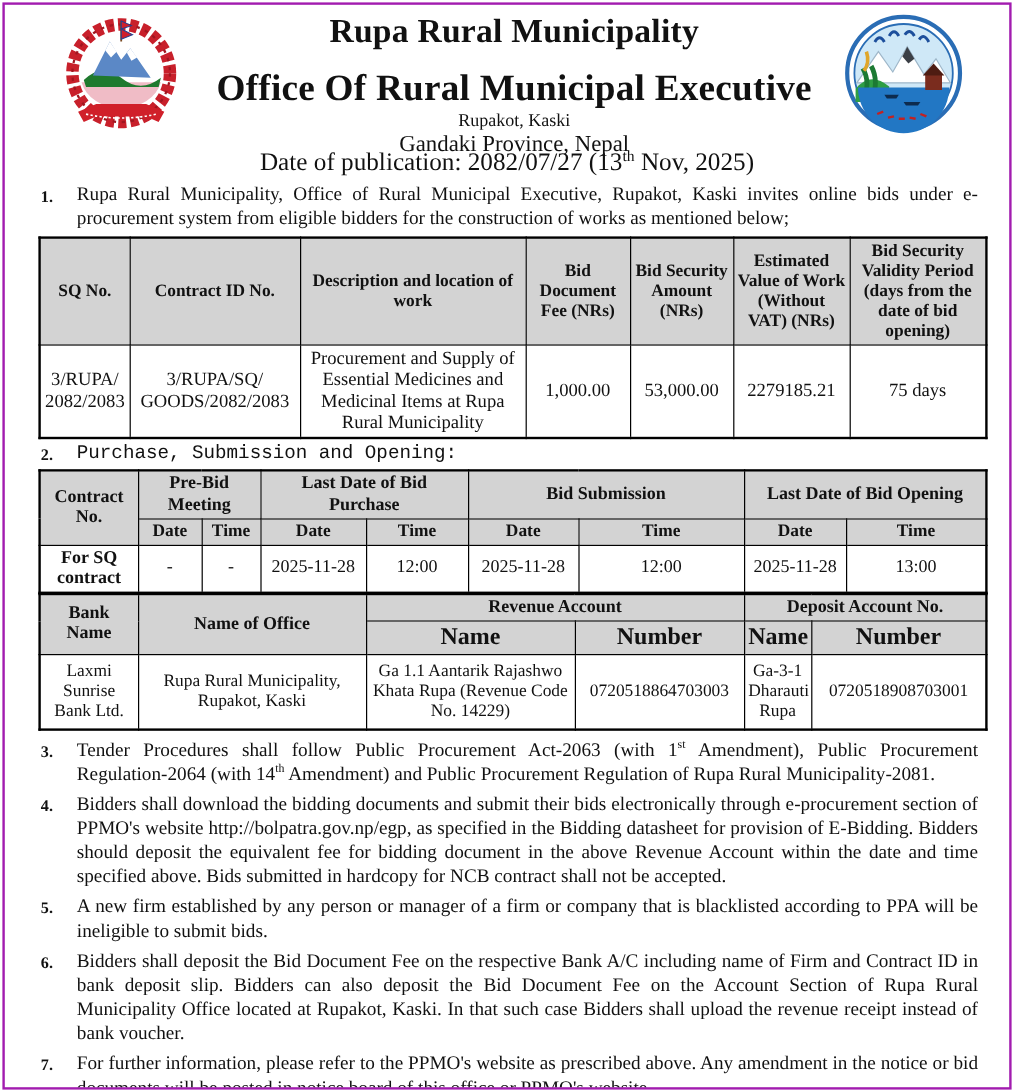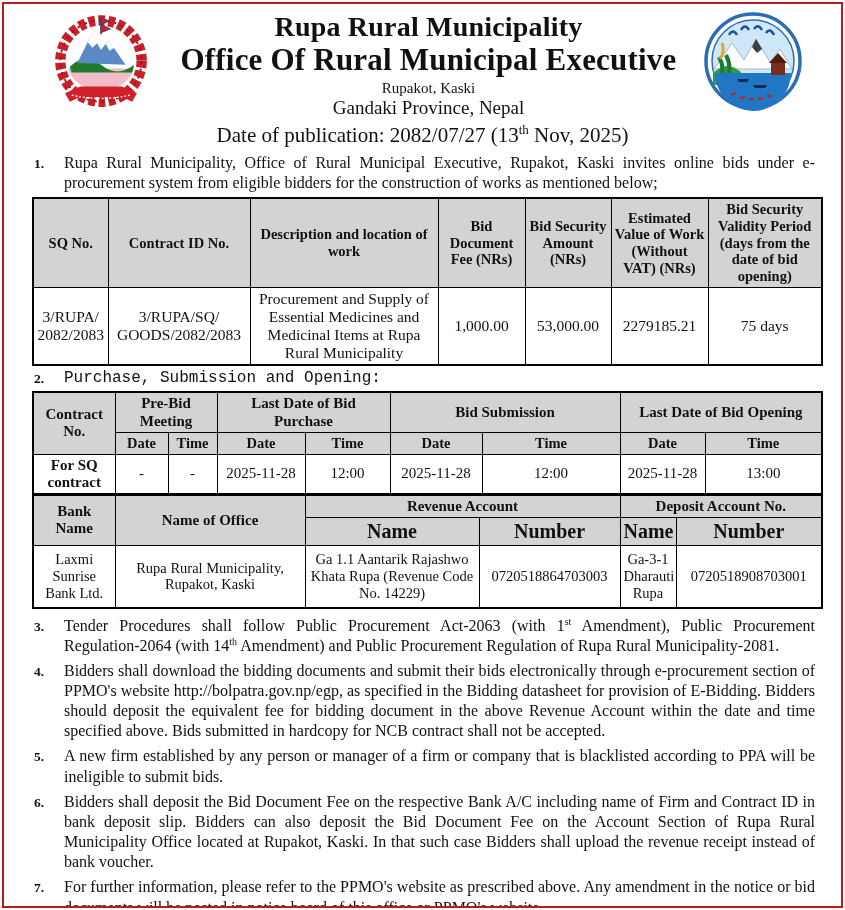--- a/index.html
+++ b/index.html
@@ -10,34 +10,34 @@
   *{box-sizing:border-box;margin:0;padding:0;}
   html,body{background:#ffffff;}
   body{
     width:845px;height:910px;
     font-family:"Liberation Serif","DejaVu Serif",serif;
     color:var(--ink);
     position:relative;
   }
   .page{
     position:absolute;left:2px;top:2px;width:841px;height:906px;
-    border:2px solid #b91c1c;
+    border:2px solid #a21caf;
     background:#fff;
     overflow:hidden;
   }
   
   .header{
     display:flex;align-items:flex-start;
     padding:6px 38px 2px 44px;
     height:116px;
   }
   .logo{flex:0 0 auto;}
   .header-center{flex:1 1 auto;text-align:center;line-height:1.08;padding-top:2px;}
   .title1{font-size:28px;font-weight:bold;letter-spacing:.2px;}
-  .title2{font-size:31px;font-weight:bold;letter-spacing:.2px;margin-top:1px;}
+  .title2{font-size:31px;font-weight:bold;letter-spacing:.2px;margin-top:14px;}
   .addr{font-size:15px;line-height:1.2;margin-top:2px;}
   .addr2{font-size:19px;line-height:1.2;}
   
   .banner{
     background:var(--banner_bg);
     color:#fff;text-align:center;
     font-size:28px;font-weight:bold;letter-spacing:1px;
     padding:2px 0 4px 0;
   }
   .pubdate{

